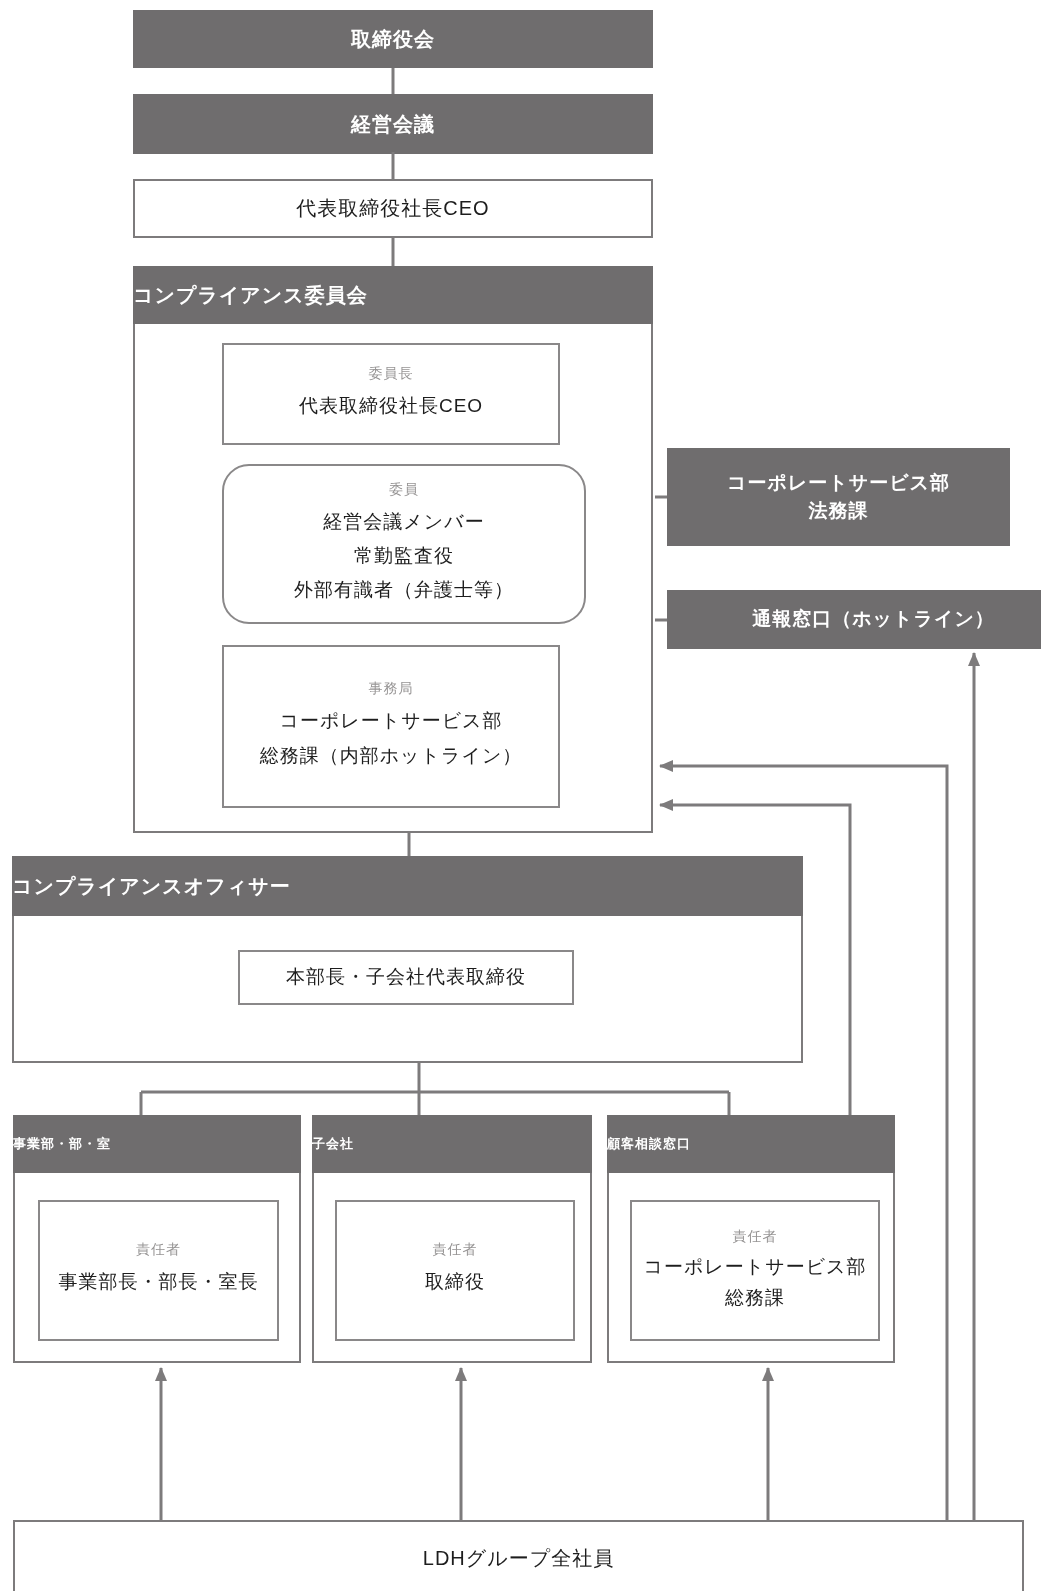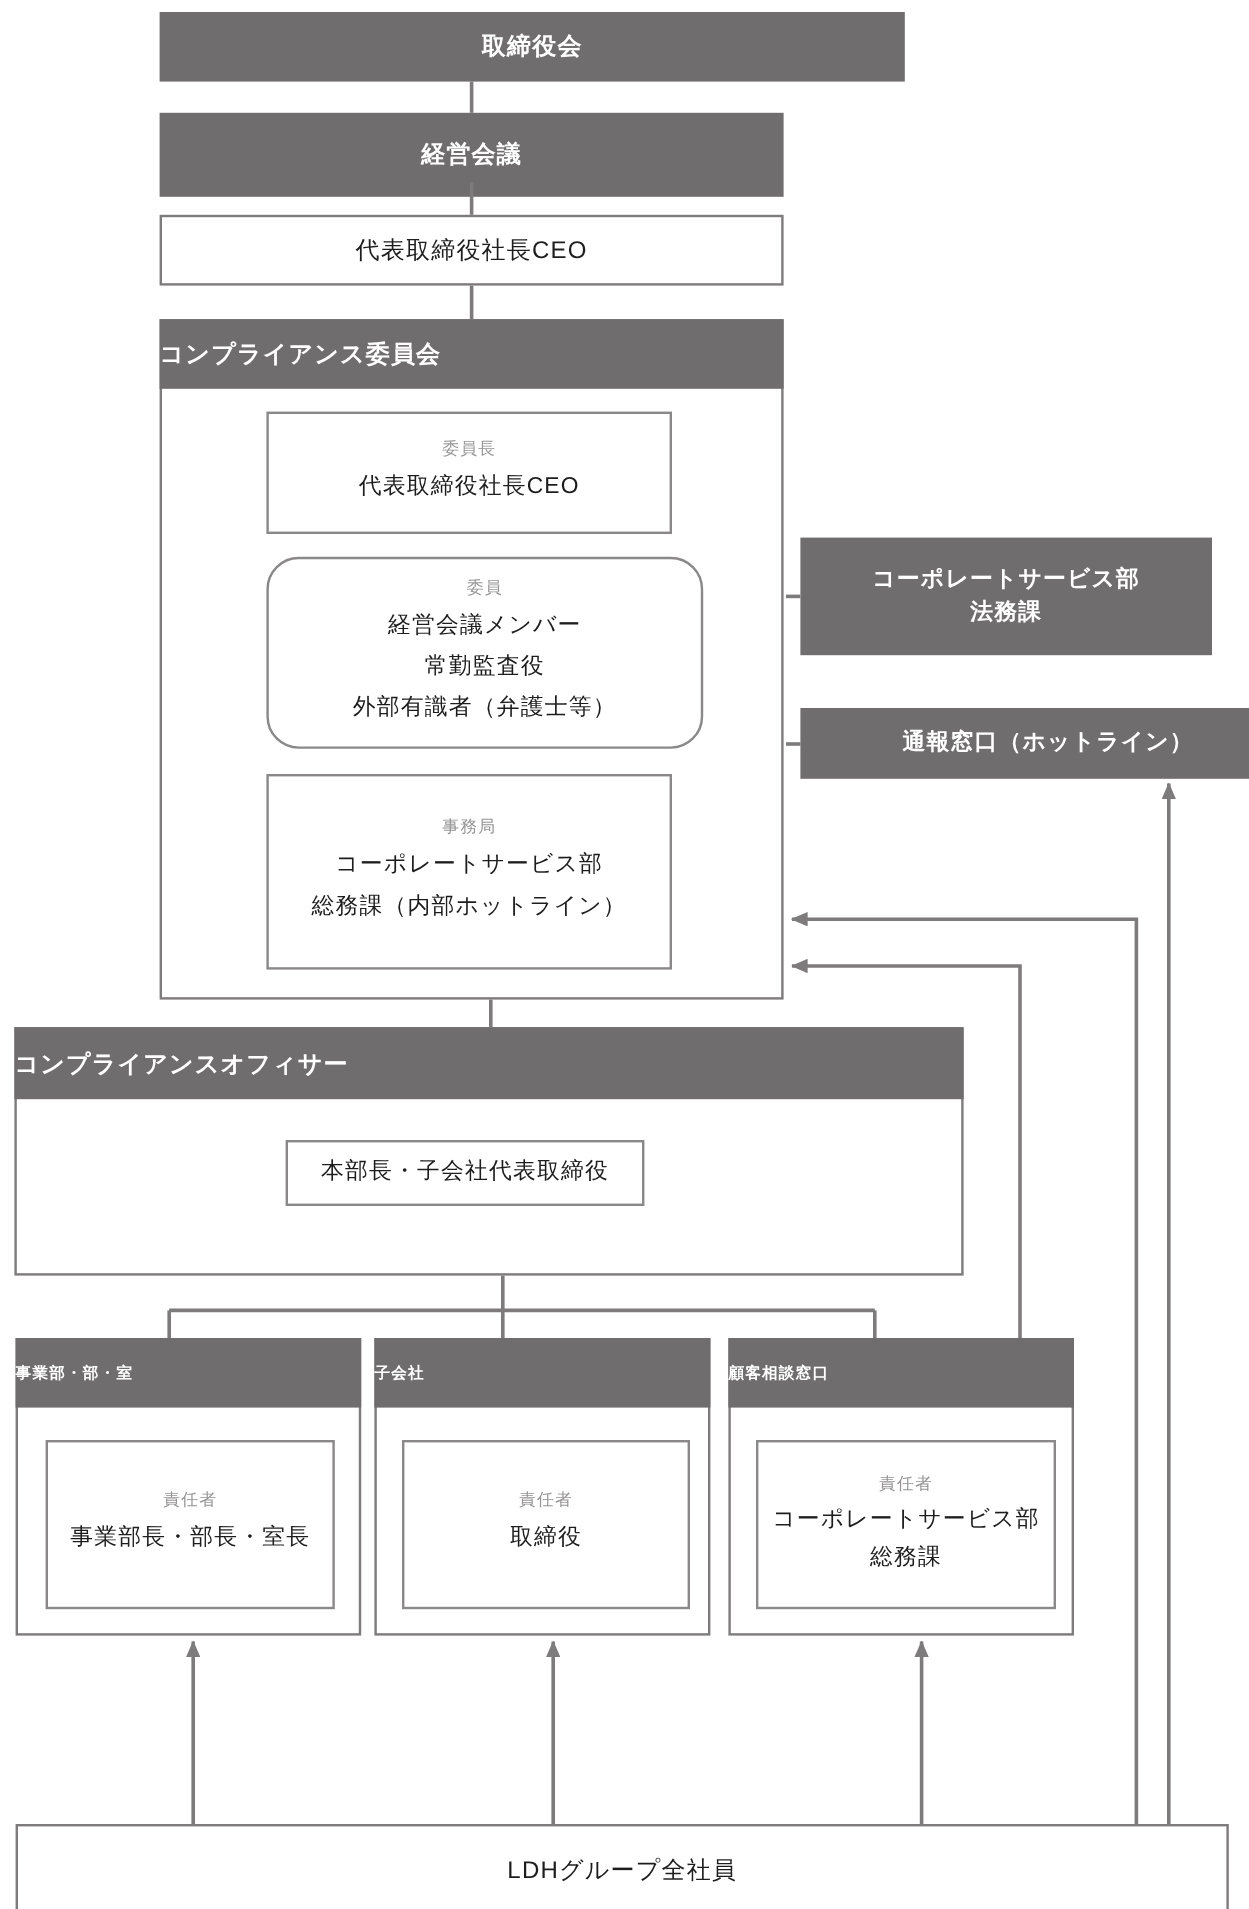--- a/index.html
+++ b/index.html
@@ -26,25 +26,25 @@
   .inner-label{font-size:14px;color:#969494;letter-spacing:1px;margin-bottom:6px;}
   .inner-line{font-size:19px;color:#1d1d1d;letter-spacing:1px;line-height:1.8;}
   .inner-line:empty{display:none;}
   svg.wires{position:absolute;left:0;top:0;pointer-events:none;}
 </style>
 </head>
 <body>
 
 <div class="canvas">
 
-  <div class="abs dark-box" style="left:133px;top:10px;width:621px;height:58px;">
+  <div class="abs dark-box" style="left:133px;top:10px;width:520px;height:58px;">
     <span>取締役会</span>
   </div>
 
-  <div class="abs dark-box" style="left:133px;top:94px;width:520px;height:70px;">
+  <div class="abs dark-box" style="left:133px;top:94px;width:520px;height:60px;">
     <span>経営会議</span>
   </div>
 
   <div class="abs white-box center-flex big-text" style="left:133px;top:179px;width:520px;height:59px;">
     <span>代表取締役社長CEO</span>
   </div>
 
   <div class="abs container-box" style="left:133px;top:266px;width:520px;height:567px;">
     <div class="container-hdr">
       <span>コンプライアンス委員会</span>
@@ -77,21 +77,21 @@
   <div class="abs dark-box small" style="left:667px;top:590px;width:413px;height:59px;">
     <span>通報窓口（ホットライン）</span>
   </div>
 
   <div class="abs container-box" style="left:12px;top:856px;width:791px;height:207px;">
     <div class="container-hdr" style="height:60px;">
       <span>コンプライアンスオフィサー</span>
     </div>
   </div>
 
-  <div class="abs white-box center-flex" style="left:238px;top:950px;width:299px;height:55px;border-color:#8a8889;">
+  <div class="abs white-box center-flex" style="left:238px;top:950px;width:336px;height:55px;border-color:#8a8889;">
     <span class="inner-line" style="line-height:1.3;">本部長・子会社代表取締役</span>
   </div>
 
   <div class="abs container-box" style="left:13px;top:1115px;width:288px;height:248px;">
     <div class="container-hdr small">
       <span>事業部・部・室</span>
     </div>
   </div>
   <div class="abs inner-box" style="left:38px;top:1200px;width:241px;height:141px;">
     <div class="inner-label">責任者</div>

